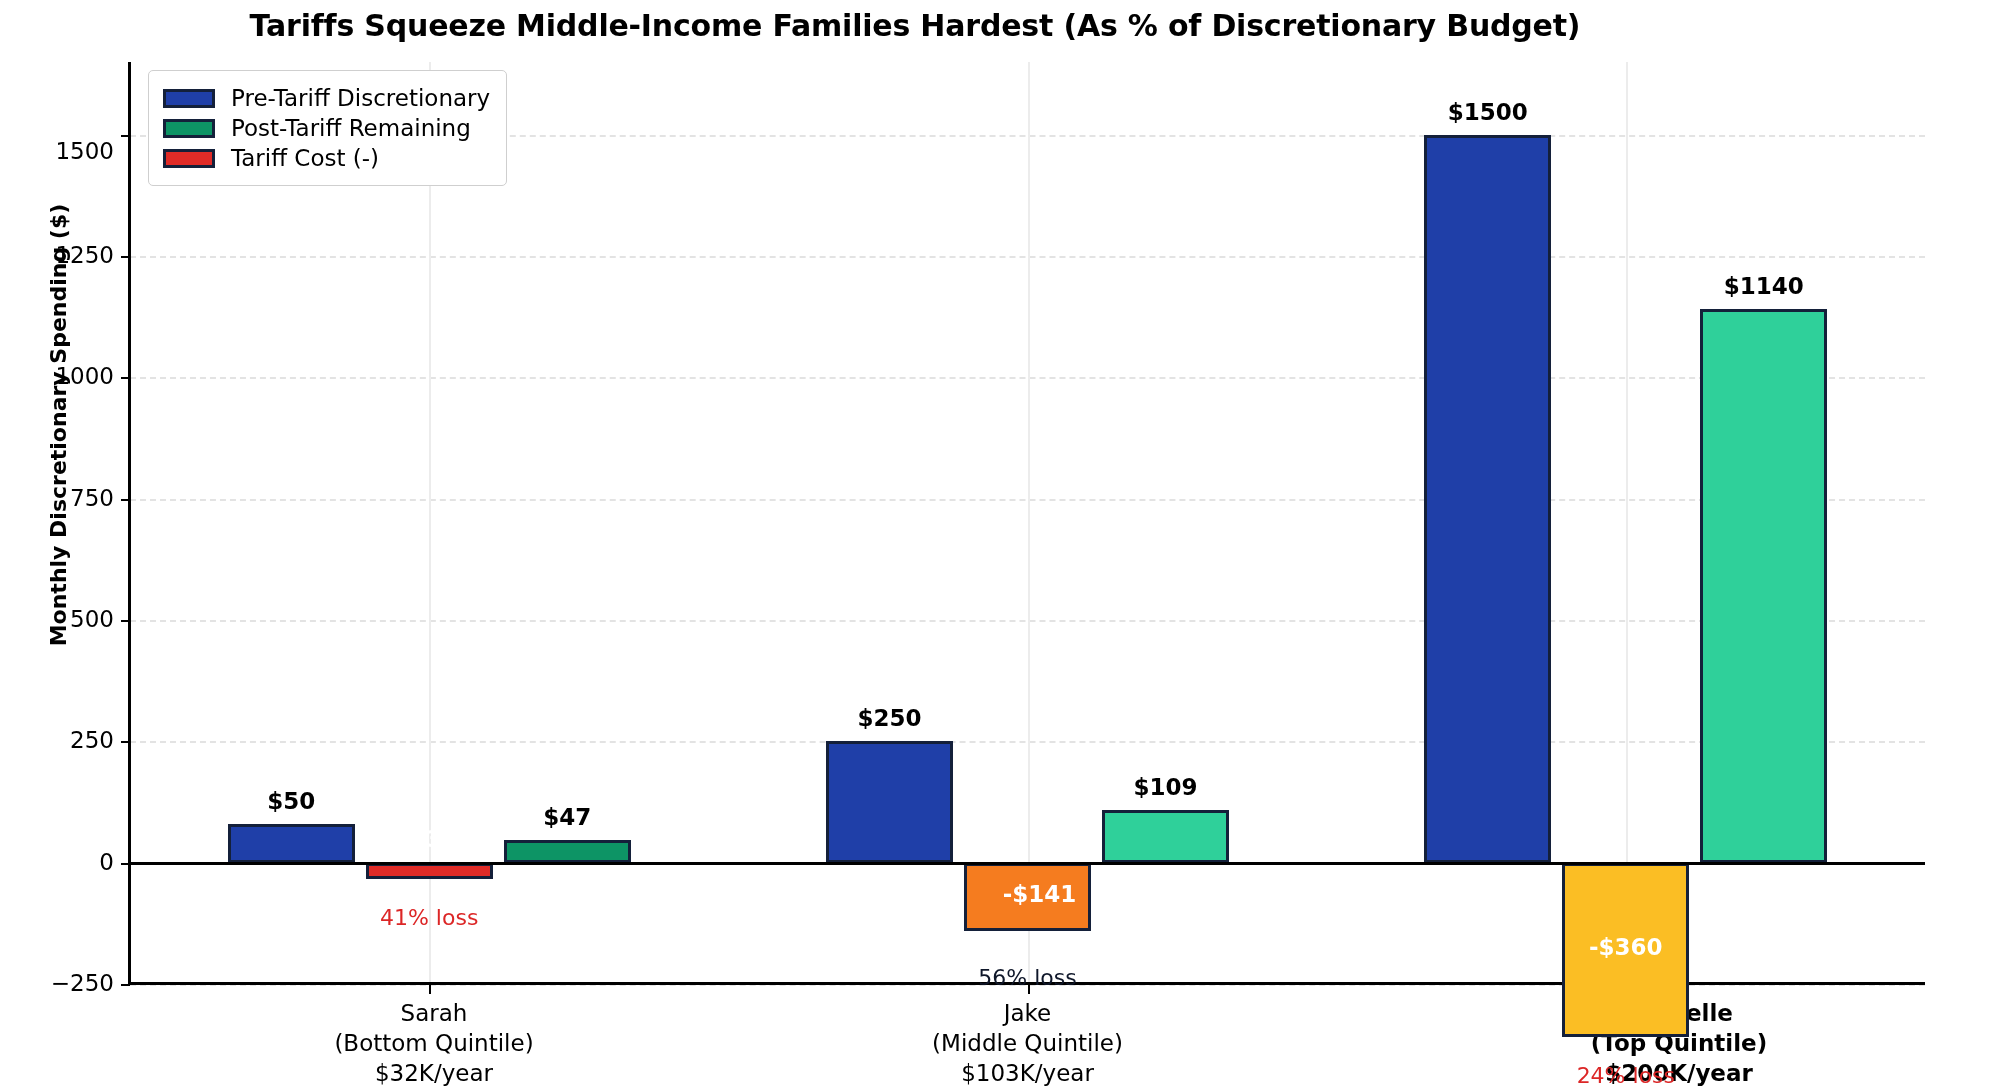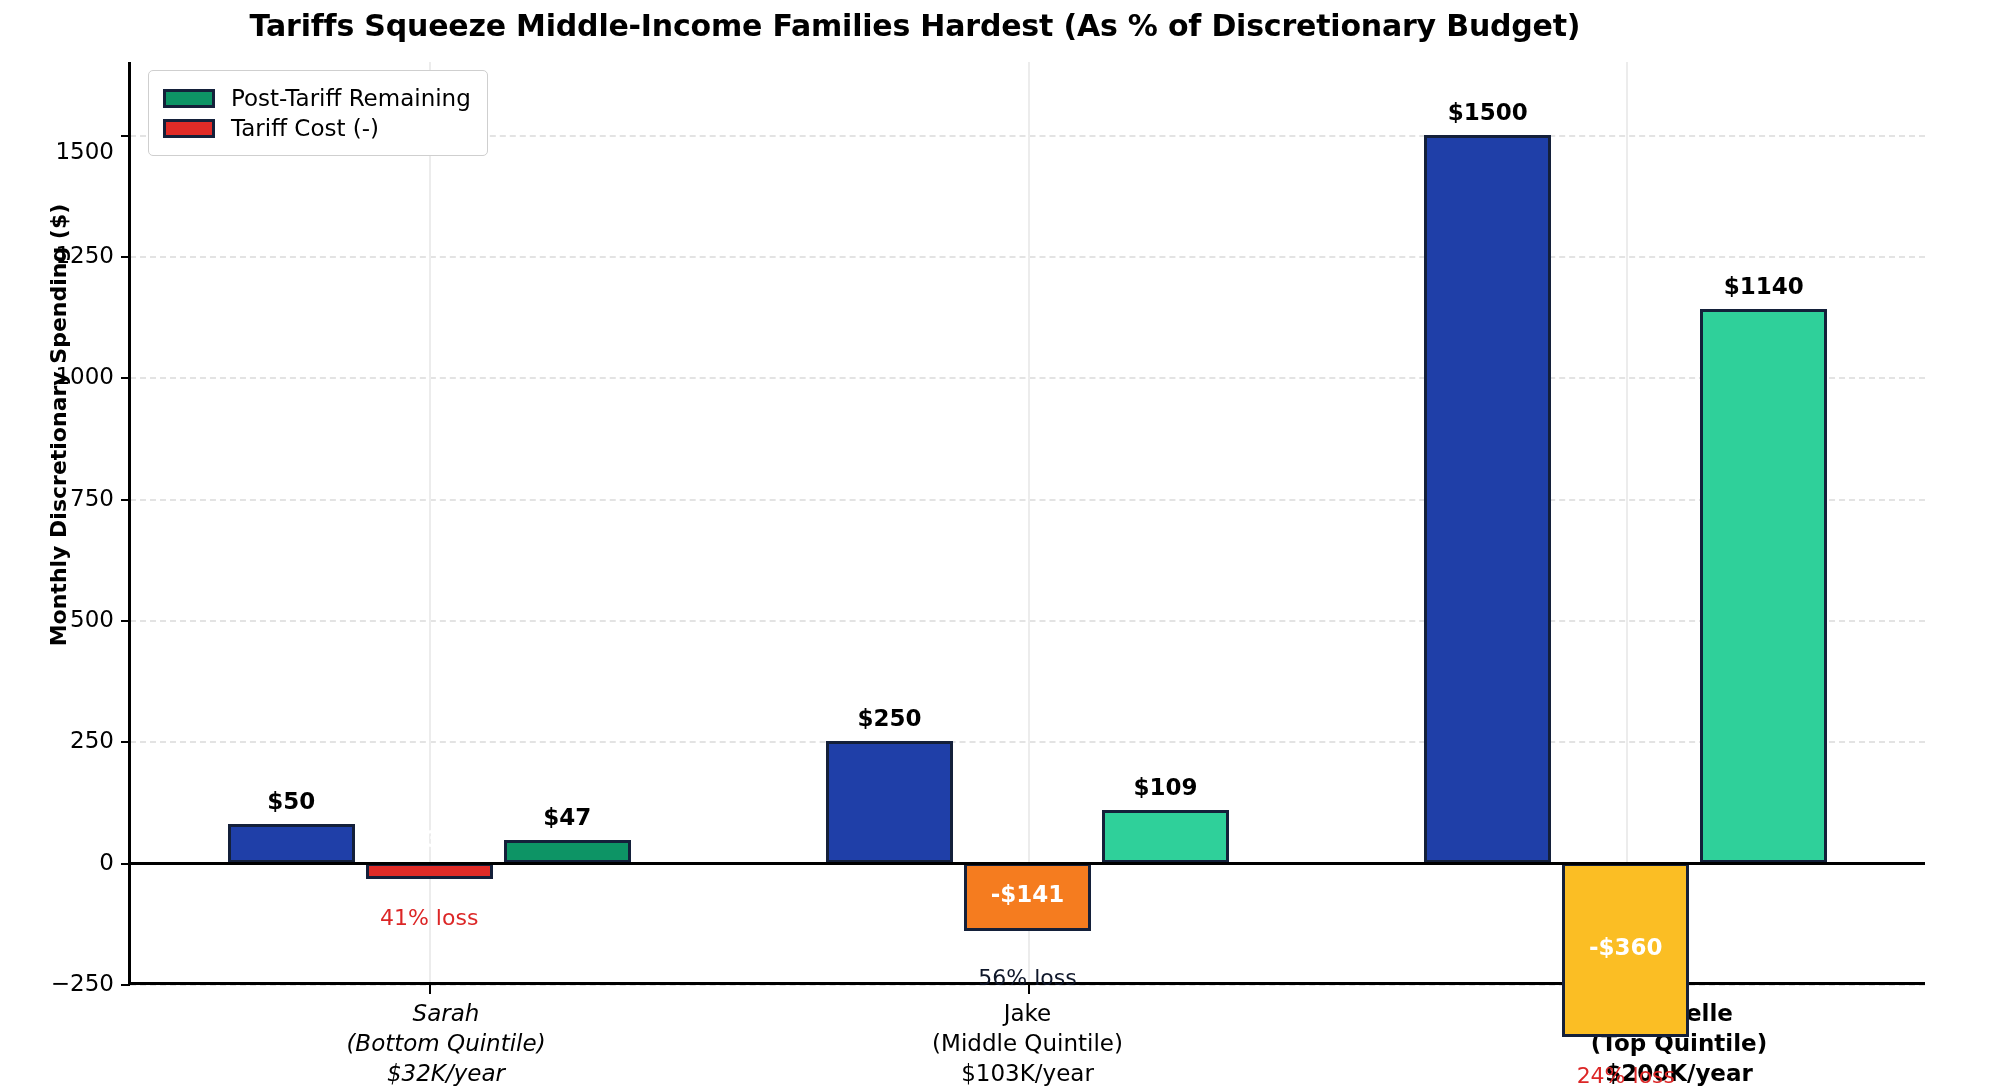--- a/index.html
+++ b/index.html
@@ -250,54 +250,58 @@
         <div class="bar" style="left: 97.6667px; top: 761.863px; width: 127px; height: 38.8211px; background: rgb(31, 63, 168);"></div>
         <div class="bar-value-top" style="left: 97.6667px; width: 127px; top: 725.863px;">$50</div>
         <div class="bar" style="left: 235.667px; top: 800.684px; width: 127px; height: 16.0137px; background: rgb(224, 43, 39);"></div>
         <div class="bar-value-inside" style="left: 235.667px; width: 127px; top: 764px;">-$33</div>
         <div class="bar" style="left: 373.667px; top: 777.877px; width: 127px; height: 22.8074px; background: rgb(13, 148, 101);"></div>
         <div class="bar-value-top" style="left: 373.667px; width: 127px; top: 741.877px;">$47</div>
         <div class="loss-note" style="left: 235.667px; width: 127px; top: 842.698px; color: rgb(220, 38, 38);">41% loss</div>
         <div class="bar" style="left: 696px; top: 679.368px; width: 127px; height: 121.316px; background: rgb(31, 63, 168);"></div>
         <div class="bar-value-top" style="left: 696px; width: 127px; top: 643.368px;">$250</div>
         <div class="bar" style="left: 834px; top: 800.684px; width: 127px; height: 68.4221px; background: rgb(245, 124, 31);"></div>
-        <div class="bar-value-inside" style="left: 834px; width: 127px; top: 818.895px;">-$141</div>
+        <div class="bar-value-inside" style="left: 834px; width: 127px; top: 818.895px; padding-left: 12px;">-$141</div>
         <div class="bar" style="left: 972px; top: 747.791px; width: 127px; height: 52.8937px; background: rgb(47, 208, 154);"></div>
         <div class="bar-value-top" style="left: 972px; width: 127px; top: 711.791px;">$109</div>
         <div class="loss-note" style="left: 834px; width: 127px; top: 903px; color: #0f172a;">56% loss</div>
         <div class="bar" style="left: 1294.33px; top: 72.7895px; width: 127px; height: 727.895px; background: rgb(31, 63, 168);"></div>
         <div class="bar-value-top" style="left: 1294.33px; width: 127px; top: 36.7895px;">$1500</div>
         <div class="bar" style="left: 1432.33px; top: 800.684px; width: 127px; height: 174.695px; background: rgb(251, 190, 36);"></div>
         <div class="bar-value-inside" style="left: 1432.33px; width: 127px; top: 872.032px;">-$360</div>
         <div class="bar" style="left: 1570.33px; top: 247.484px; width: 127px; height: 553.2px; background: rgb(47, 208, 154);"></div>
         <div class="bar-value-top" style="left: 1570.33px; width: 127px; top: 211.484px;">$1140</div>
         <div class="loss-note" style="left: 1432.33px; width: 127px; top: 1001.38px; color: rgb(220, 38, 38);">24% loss</div>
       </div>
     <div id="xtick-layer">
         <div class="xtick-mark" style="left: 299.167px;"></div>
-        <div class="xtick-label" style="left: 116px; width: 400px; font-style: italic;">Sarah
+        <div class="xtick-label" style="left: 104px; width: 400px;">Sarah
 (Bottom Quintile)
 $32K/year</div>
         <div class="xtick-mark" style="left: 897.5px;"></div>
         <div class="xtick-label" style="left: 697.5px; width: 400px;">Jake
 (Middle Quintile)
 $103K/year</div>
         <div class="xtick-mark" style="left: 1495.83px;"></div>
         <div class="xtick-label" style="left: 1349px; width: 400px; font-weight: bold;">Michelle
 (Top Quintile)
 $200K/year</div>
       </div>
 
     <div id="y-spine"></div>
     <div id="x-spine"></div>
     <div id="zero-line" style="top: 799.684px;"></div>
   </div>
 
   <div id="legend">
     <div class="legend-row">
+      <span class="legend-swatch" id="sw0" style="background: rgb(31, 63, 168);"></span>
+      <span class="legend-text">Pre-Tariff Discretionary</span>
+    </div>
+    <div class="legend-row">
       <span class="legend-swatch" id="sw2" style="background: rgb(13, 148, 101);"></span>
       <span class="legend-text">Post-Tariff Remaining</span>
     </div>
     <div class="legend-row">
       <span class="legend-swatch" id="sw1" style="background: rgb(224, 43, 39);"></span>
       <span class="legend-text">Tariff Cost (-)</span>
     </div>
   </div>
 
 </div>

